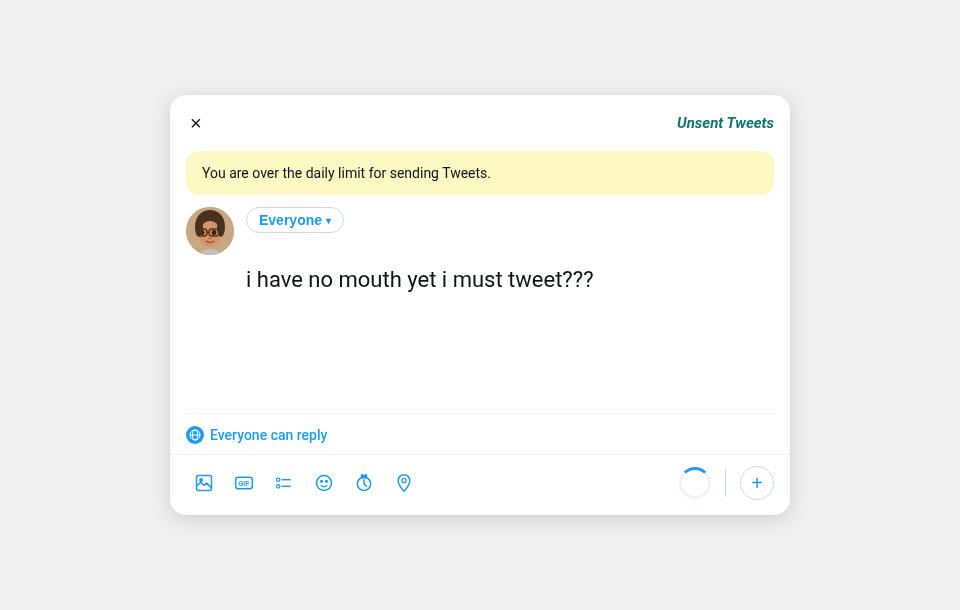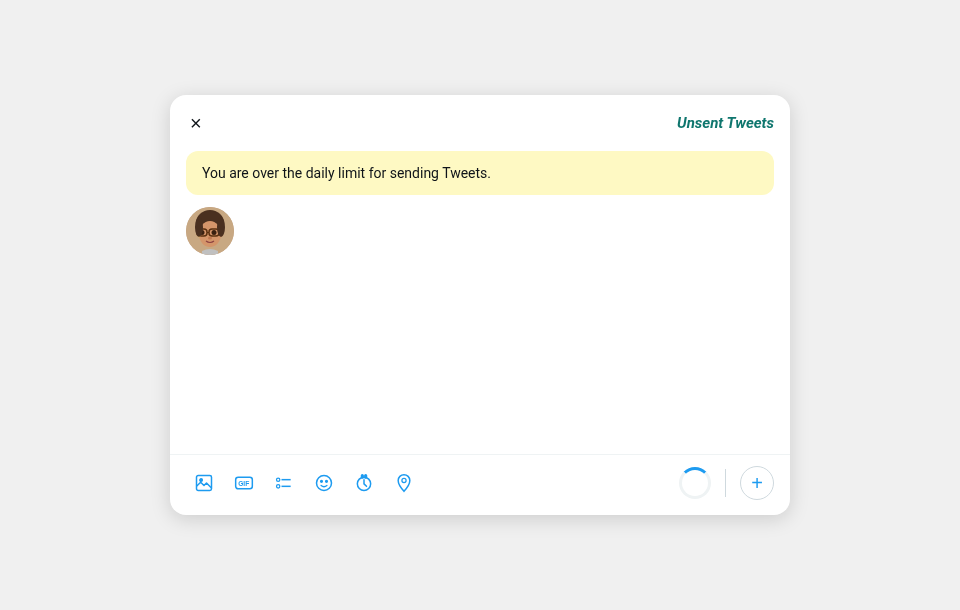--- a/index.html
+++ b/index.html
@@ -285,25 +285,42 @@
 
           <circle cx="13" cy="29" r="1.2" fill="#e8c060"></circle>
 
           <ellipse cx="13" cy="20" rx="4" ry="10" fill="#4a3020"></ellipse>
           <ellipse cx="35" cy="20" rx="4" ry="10" fill="#4a3020"></ellipse>
 
           <path d="M16 44 Q24 40 32 44 L32 48 L16 48 Z" fill="#c0c0c0"></path>
         </svg>
       </div>
 
+      <button class="audience-btn">
+        <span>Everyone</span>
+        <span class="chevron-icon">▾</span>
+      </button>
     </div>
 
+    <div class="compose-text">i have no mouth yet i must tweet???</div>
 
     <div style="flex: 1; min-height: 30px;"></div>
 
+    <div class="reply-section">
+      <div class="reply-label">
+        <div class="globe-icon">
+          <svg width="12" height="12" viewBox="0 0 12 12" fill="white">
+            <circle cx="6" cy="6" r="5" fill="none" stroke="white" stroke-width="1"></circle>
+            <ellipse cx="6" cy="6" rx="2.5" ry="5" fill="none" stroke="white" stroke-width="1"></ellipse>
+            <line x1="1" y1="6" x2="11" y2="6" stroke="white" stroke-width="1"></line>
+          </svg>
+        </div>
+        <span>Everyone can reply</span>
+      </div>
+    </div>
   </div>
 
   <div class="toolbar">
     <div class="toolbar-icons">
 
       <button class="toolbar-icon-btn">
         <svg class="icon-svg" viewBox="0 0 24 24">
           <rect x="3" y="3" width="18" height="18" rx="2" stroke="#1d9bf0" stroke-width="1.8" fill="none"></rect>
           <circle cx="8.5" cy="8.5" r="1.5" fill="#1d9bf0"></circle>
           <path d="M3 16l5-5 4 4 3-3 6 6" stroke="#1d9bf0" stroke-width="1.8" fill="none" stroke-linejoin="round"></path>

